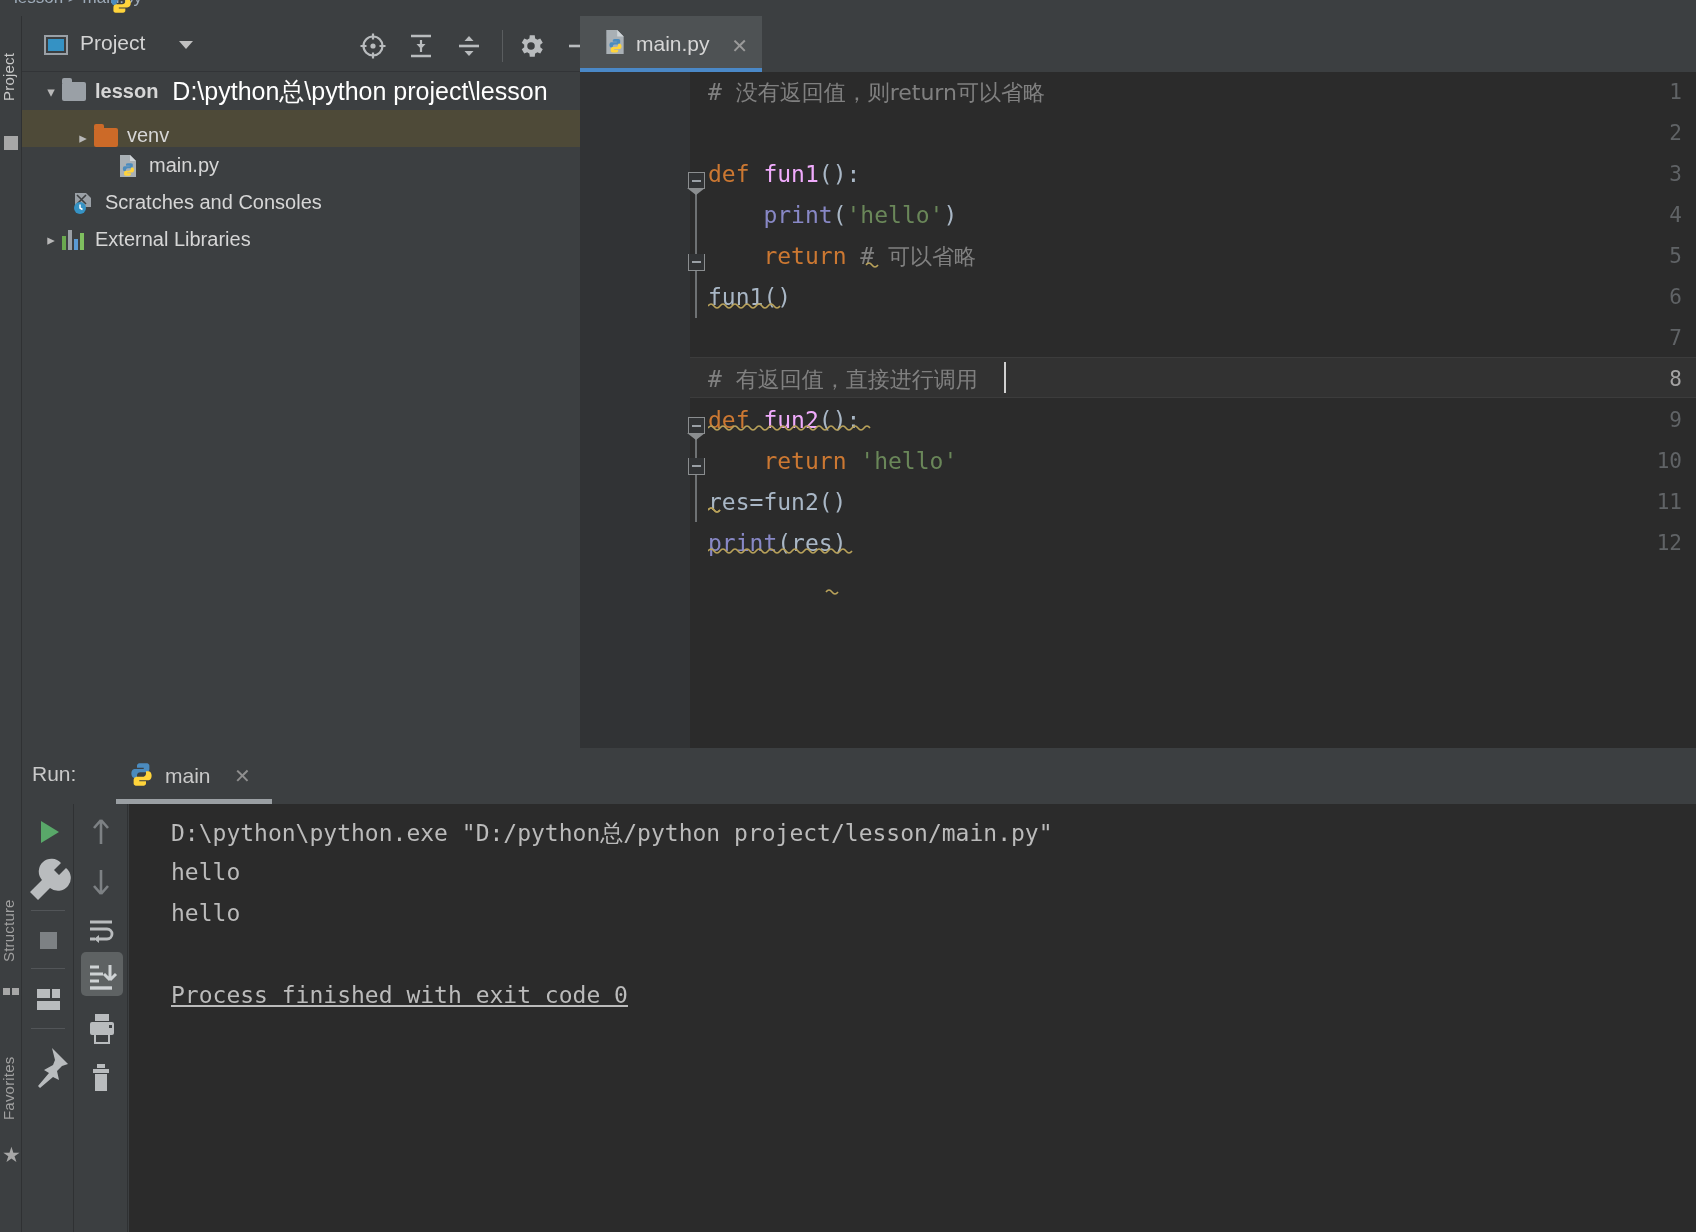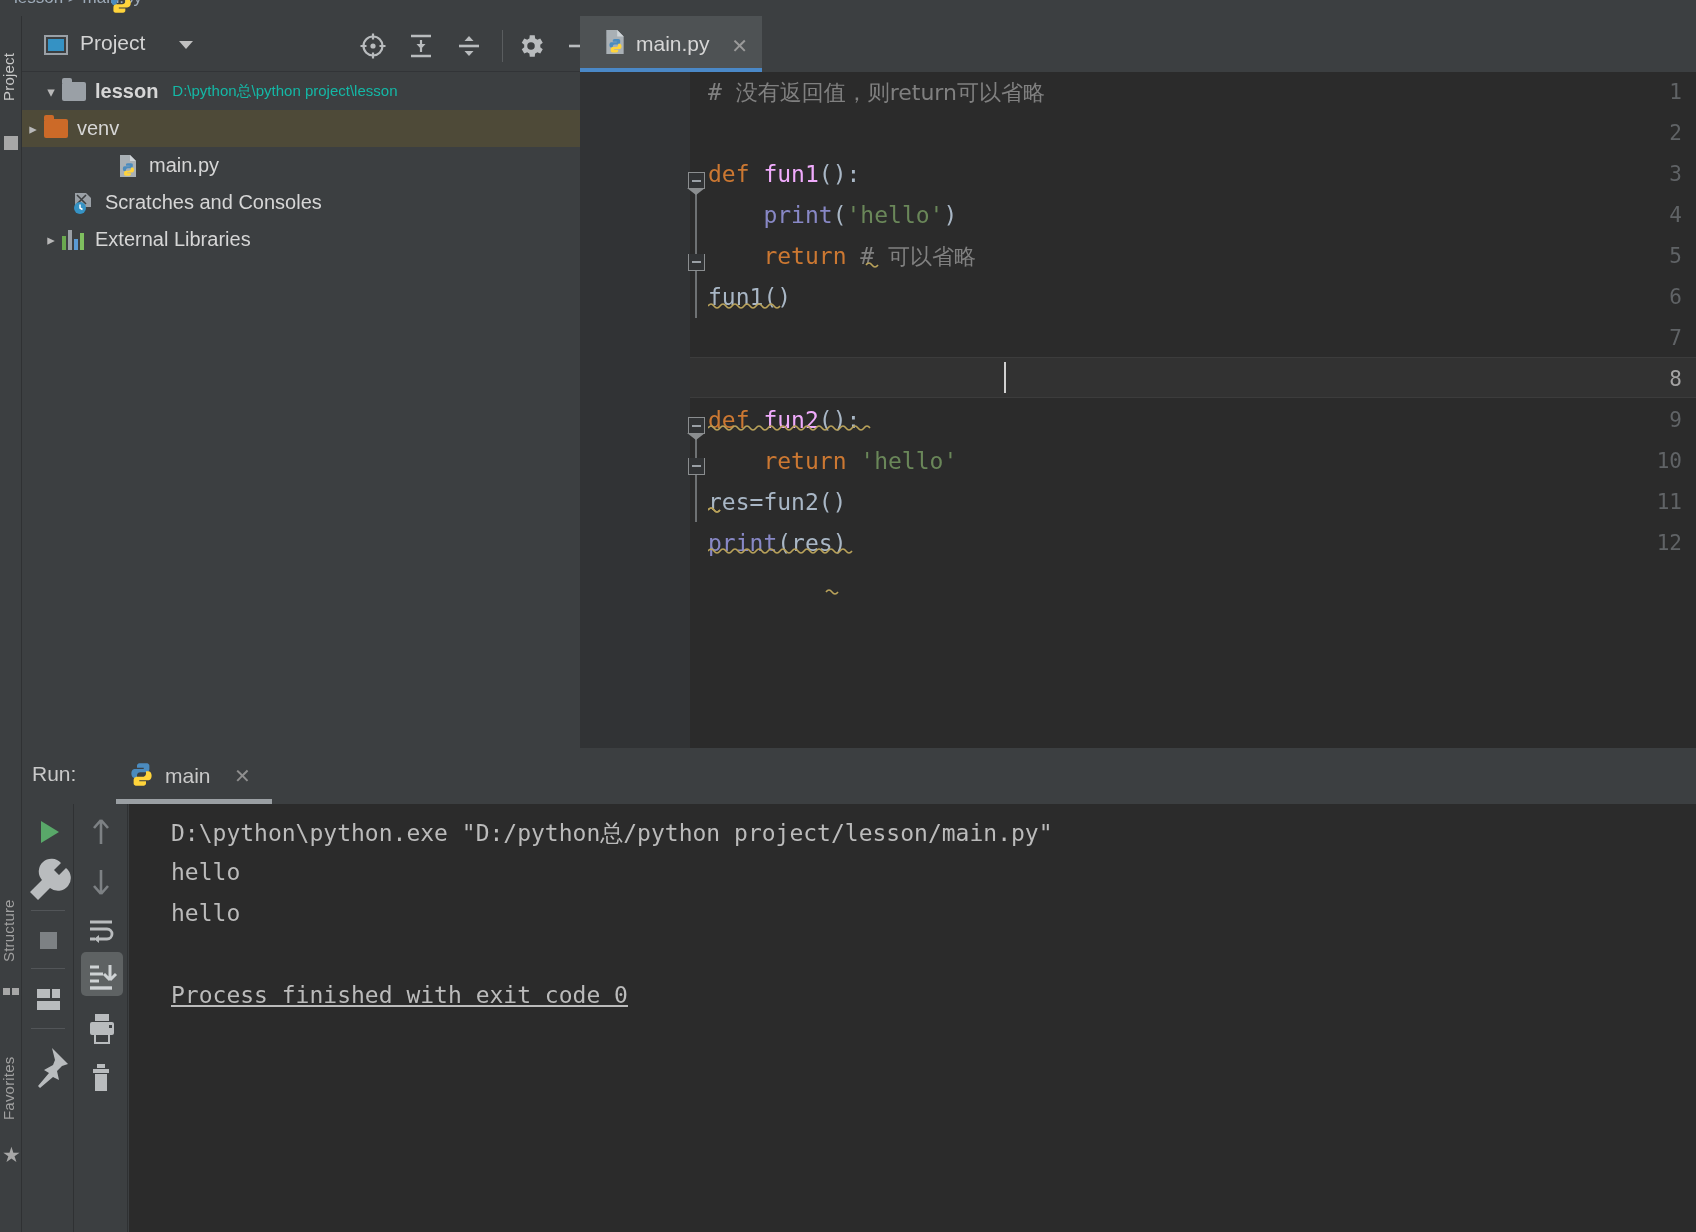--- a/index.html
+++ b/index.html
@@ -43,21 +43,21 @@
   .trow.sel{ background:#4e4a38; }
   .arrow{ width:22px; text-align:center; color:#b8b8b8; font-size:15px; flex:none; }
   .arrow.down::before{ content:"\25BE"; }
   .arrow.right::before{ content:"\25B8"; }
   .folder{ width:24px; height:19px; border-radius:2px 2px 2px 2px; flex:none; margin-right:9px;
            position:relative; }
   .folder::before{ content:""; position:absolute; left:0; top:-4px; width:10px; height:5px; border-radius:2px 2px 0 0; background:inherit;}
   .f-gray{ background:#9aa0a6; }
   .f-orange{ background:#cc6a28; }
   .tlabel-b{ font-weight:bold; }
-  .tpath{ color:#14b8a6; margin-left:14px; font-weight:normal; font-size:15px;}
+  .tpath{ color:#ffffff; margin-left:14px; font-weight:normal; font-size:25px;}
   .pyfileico{ width:24px; height:24px; flex:none; margin-right:9px; position:relative; }
   .libico{ width:24px; height:21px; flex:none; margin-right:9px; display:flex; align-items:flex-end; gap:2px;}
   .libico b{ display:block; width:4px; background:#8fbf6a; }
   .scratchico{ width:24px; height:22px; flex:none; margin-right:9px; position:relative;}
 
   
   .tabbar{ position:absolute; left:580px; top:16px; width:1116px; height:56px; background:#3c3f41; }
   .tab{ position:absolute; left:0; top:0; width:182px; height:56px; background:#4e5254;
         display:flex; align-items:center; cursor:pointer; }
   .tab .ul{ position:absolute; left:0; bottom:0; width:182px; height:4px; background:#4a88c7; }
@@ -175,21 +175,21 @@
     </div>
 
     <div class="tree">
       <div class="trow" style="padding-left:18px;">
         <span class="arrow down"></span>
         <span class="folder f-gray"></span>
         <span class="tlabel-b">lesson</span>
         <span class="tpath">D:\python总\python project\lesson</span>
       </div>
 
-      <div class="trow sel" style="">
+      <div class="trow sel" style="padding-left:50px;align-items:flex-end;">
         <span class="arrow right"></span>
         <span class="folder f-orange"></span>
         <span>venv</span>
       </div>
 
       <div class="trow" style="padding-left:94px;">
         <span class="pyfileico">
           <svg width="24" height="24" viewBox="0 0 24 24">
             <path d="M4 1h10l6 6v16H4z" fill="#a9b0b5"></path>
             <path d="M14 1l6 6h-6z" fill="#cfd4d8"></path>
@@ -282,20 +282,21 @@
     </div>
 
     <div class="codearea" id="codearea">
         <div class="cline" style="top: 0px;"><span class="cm"># </span><span class="cmcn">没有返回值，则return可以省略</span></div>
         <div class="cline" style="top: 41px;"></div>
         <div class="cline" style="top: 82px;"><span class="kw">def </span><span class="fn">fun1</span><span class="pl">():</span></div>
         <div class="cline" style="top: 123px;"><span class="pl">    </span><span class="bi">print</span><span class="pl">(</span><span class="str">'hello'</span><span class="pl">)</span></div>
         <div class="cline" style="top: 164px;"><span class="pl">    </span><span class="kw">return </span><span class="cm"># </span><span class="cmcn">可以省略</span></div>
         <div class="cline" style="top: 205px;"><span class="pl">fun1()</span></div>
         <div class="cline" style="top: 246px;"></div>
+        <div class="cline" style="top: 287px;"><span class="cm"># </span><span class="cmcn">有返回值，直接进行调用</span></div>
         <div class="cline" style="top: 328px;"><span class="kw">def </span><span class="fn">fun2</span><span class="pl">():</span></div>
         <div class="cline" style="top: 369px;"><span class="pl">    </span><span class="kw">return </span><span class="str">'hello'</span></div>
         <div class="cline" style="top: 410px;"><span class="pl">res=fun2()</span></div>
         <div class="cline" style="top: 451px;"><span class="bi">print</span><span class="pl">(res)</span></div>
       </div>
 
     <svg style="position:absolute;left:128px;top:0;width:988px;height:676px;pointer-events:none">
       <path d="M158,193 q3,-4 6,0 t6,0" stroke="#b9a25a" stroke-width="1.6" fill="none"></path>
       <path d="M0,234 q3,-4 6,0 t6,0 t6,0 t6,0 t6,0 t6,0 t6,0 t6,0 t6,0 t6,0 t6,0 t6,0" stroke="#b9a25a" stroke-width="1.6" fill="none"></path>
       <path d="M0,356 q3,-4 6,0 t6,0 t6,0 t6,0 t6,0 t6,0 t6,0 t6,0 t6,0 t6,0 t6,0 t6,0 t6,0 t6,0 t6,0 t6,0 t6,0 t6,0 t6,0 t6,0 t6,0 t6,0 t6,0 t6,0 t6,0 t6,0 t6,0" stroke="#b9a25a" stroke-width="1.6" fill="none"></path>

